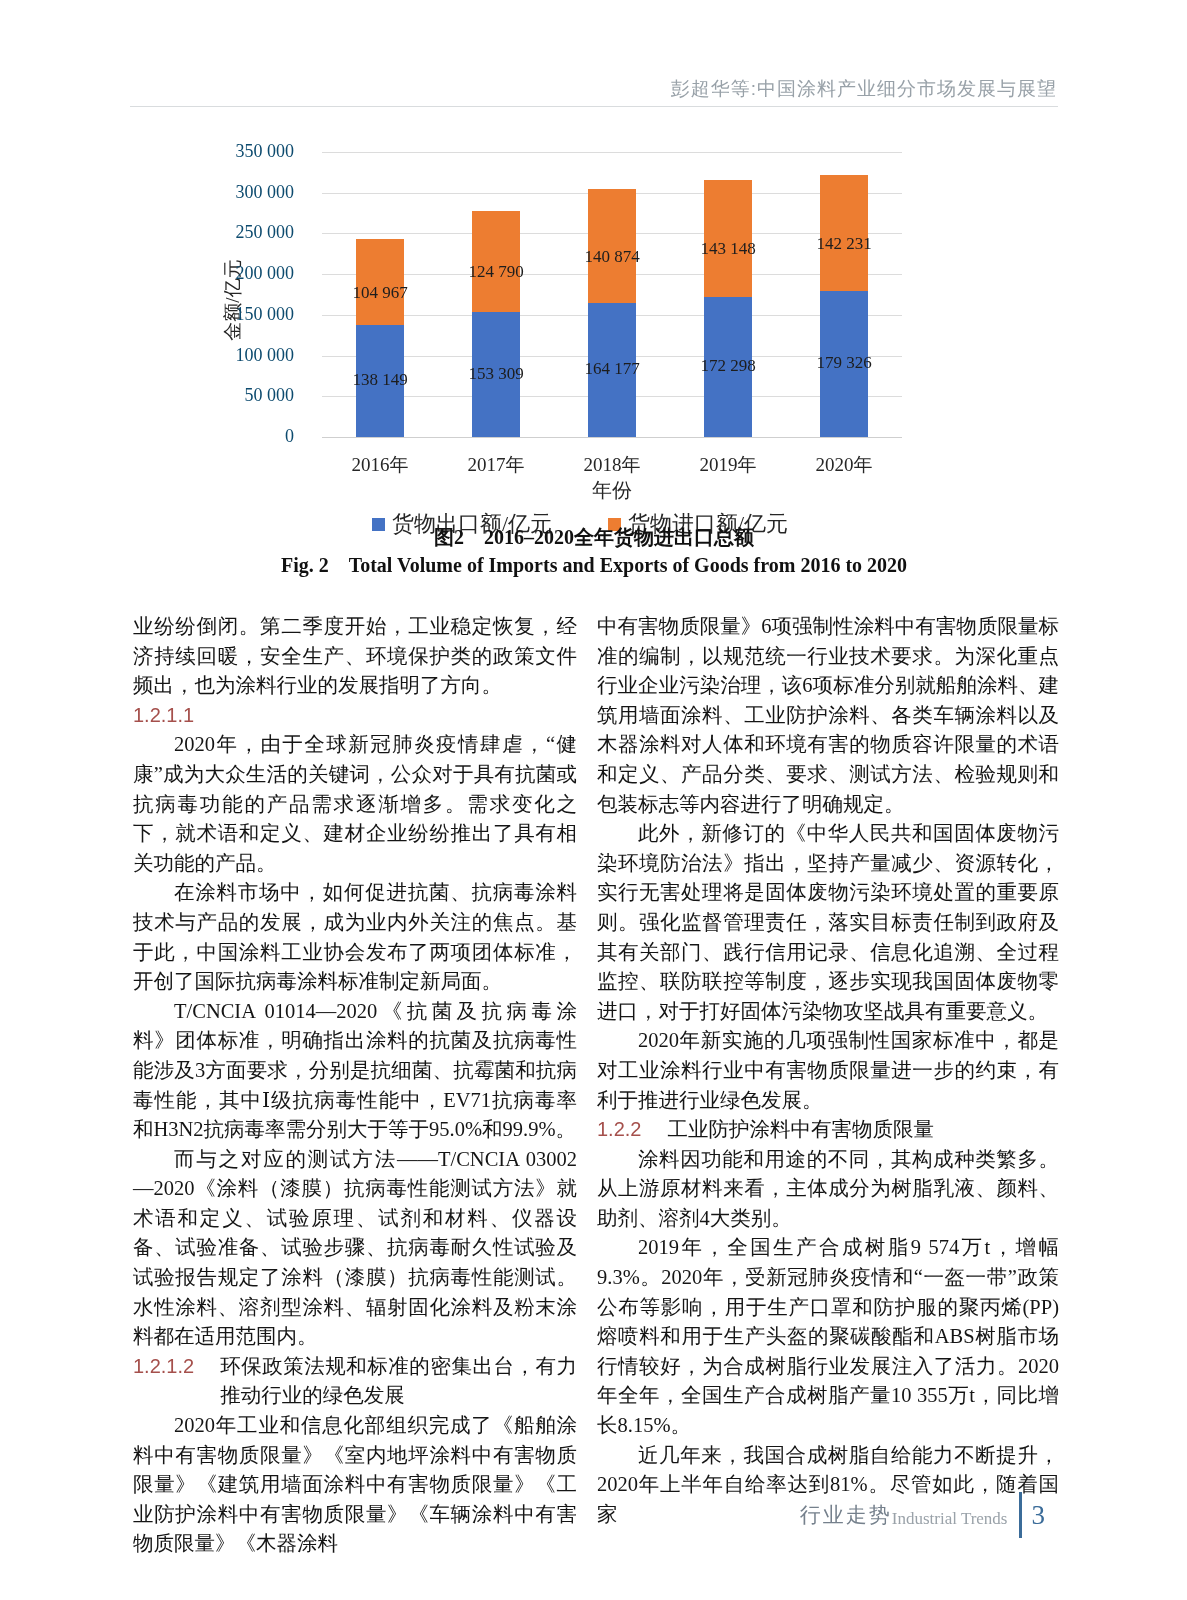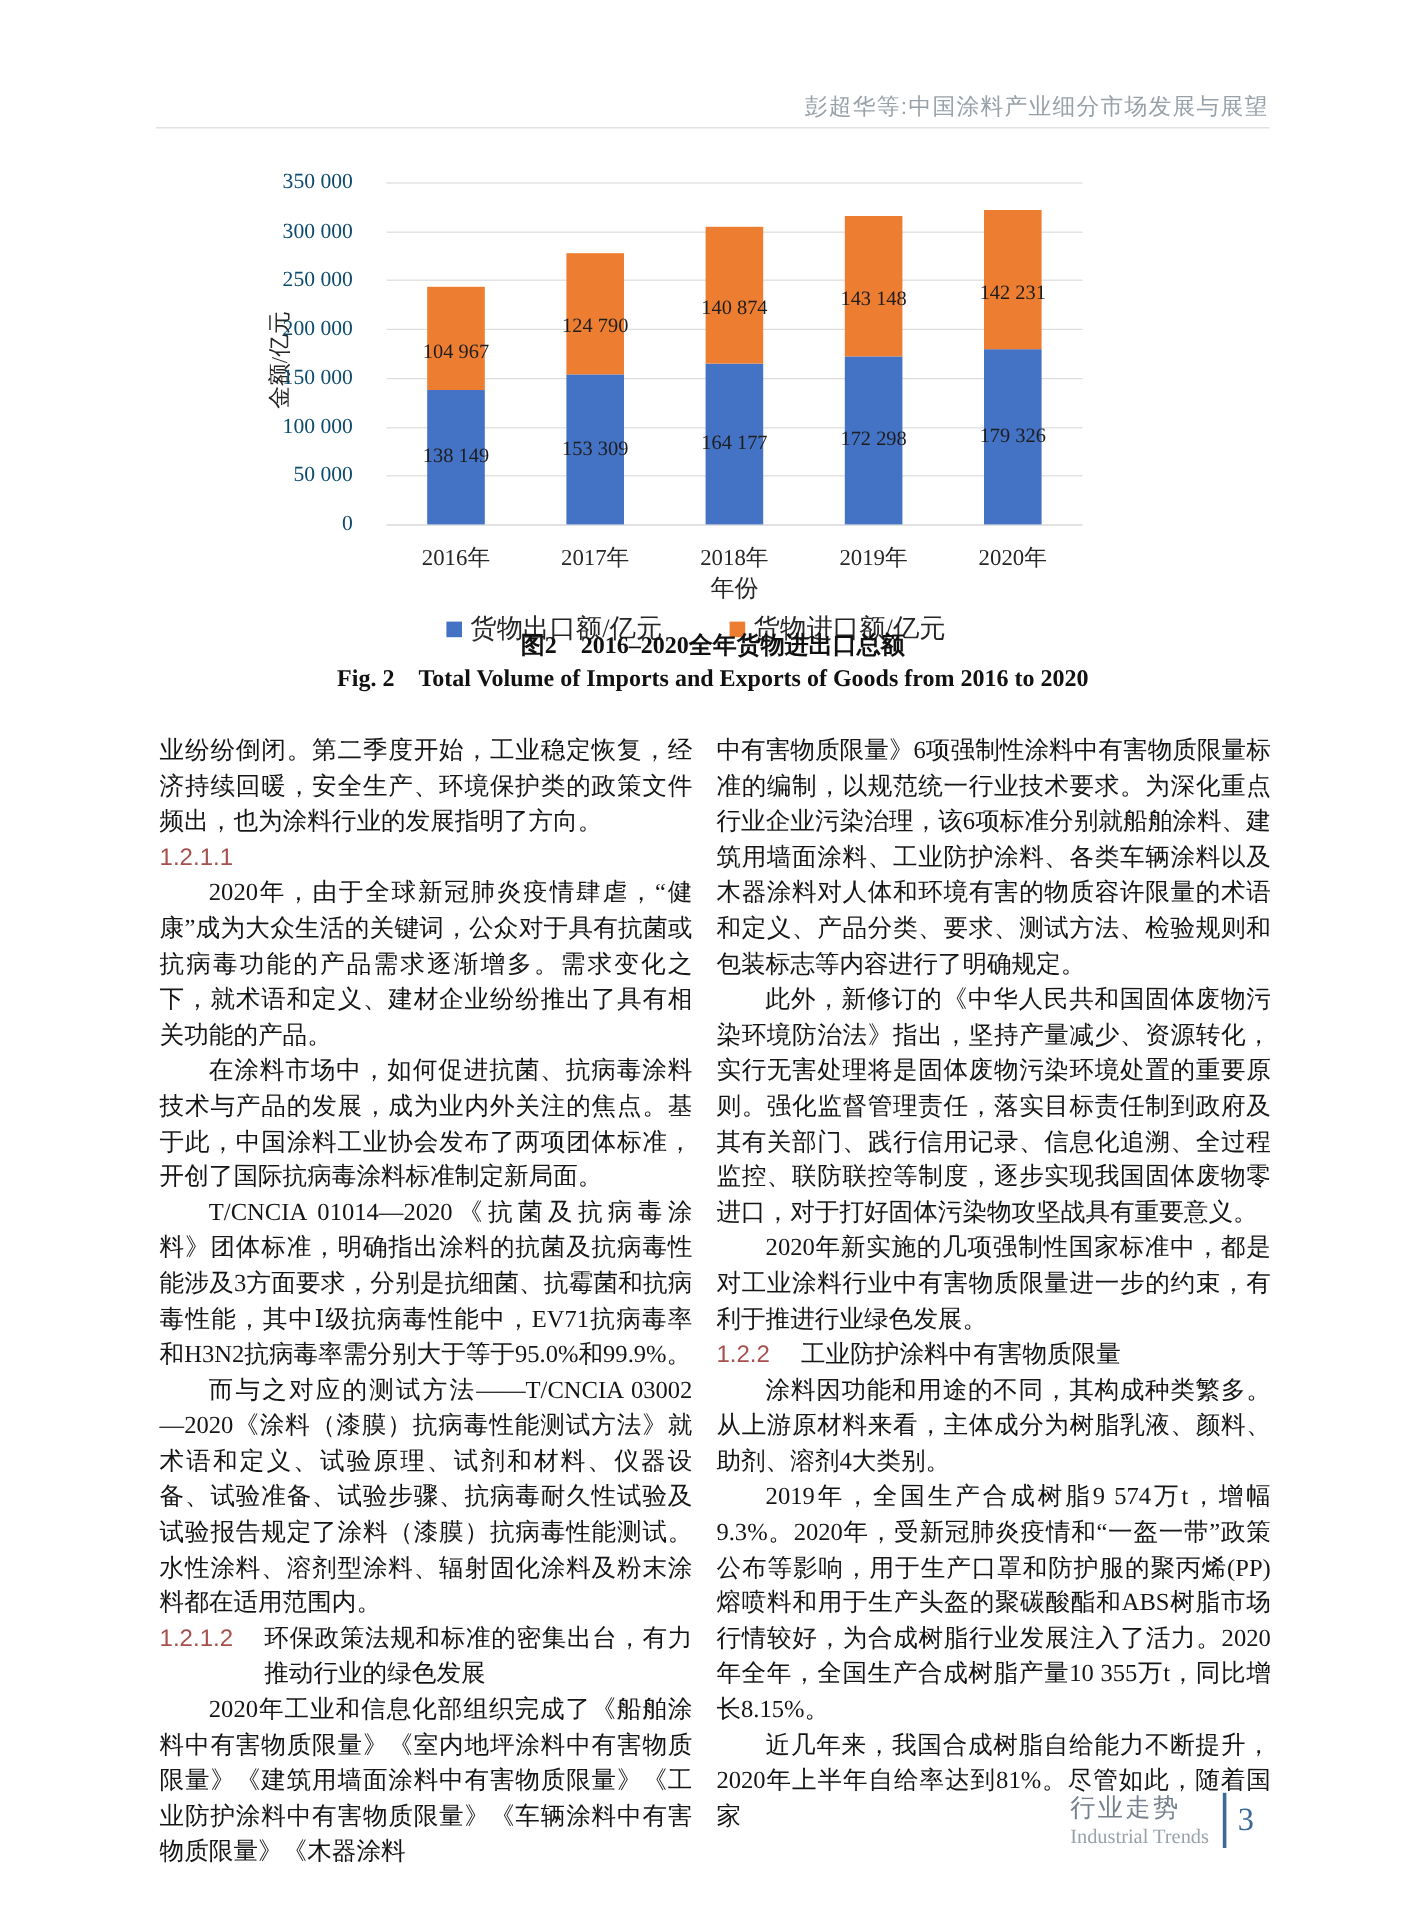--- a/index.html
+++ b/index.html
@@ -56,21 +56,21 @@
   .para { text-indent:2em; }
   .para.noindent { text-indent:0; }
   .section-heading { display:flex; align-items:flex-start; }
   .section-number {
     font-family:"Liberation Sans","DejaVu Sans",sans-serif; color:#a5504c; font-size:20px;
     flex:0 0 auto; margin-right:26px; line-height:29.6px;
   }
   .section-title { flex:1 1 auto; color:#151515; }
   
   #footer { position:absolute; top:1492px; right:142px; display:flex; align-items:center; }
-  #footer-text { display:flex; flex-direction:column; margin-right:11px; }
+  #footer-text { display:flex; flex-direction:row; align-items:flex-end; margin-right:11px; }
   #footer-cn {
     font-family:"Liberation Sans","DejaVu Sans",sans-serif; font-size:21px; color:#75808c; letter-spacing:2px;
   }
   #footer-en { font-size:17px; color:#9aa2a9; margin-top:1px; }
   #footer-bar { width:3px; height:46px; background:#3b6c99; margin-right:10px; }
   #footer-page { font-size:27px; color:#3b6c99; }
 </style>
 </head>
 <body>
 

